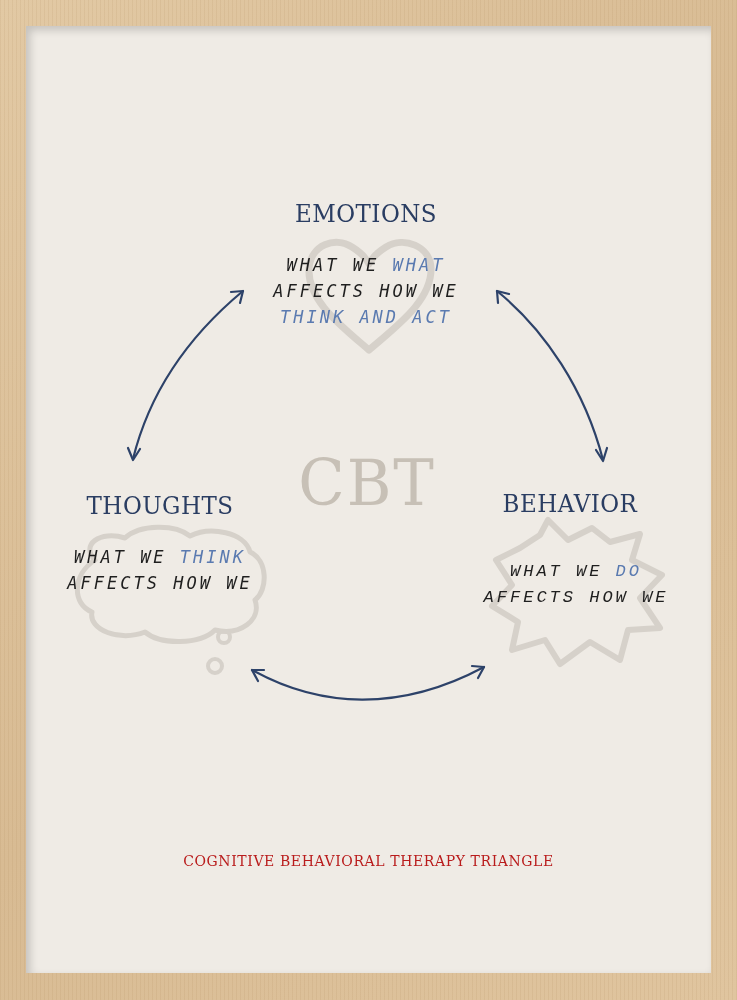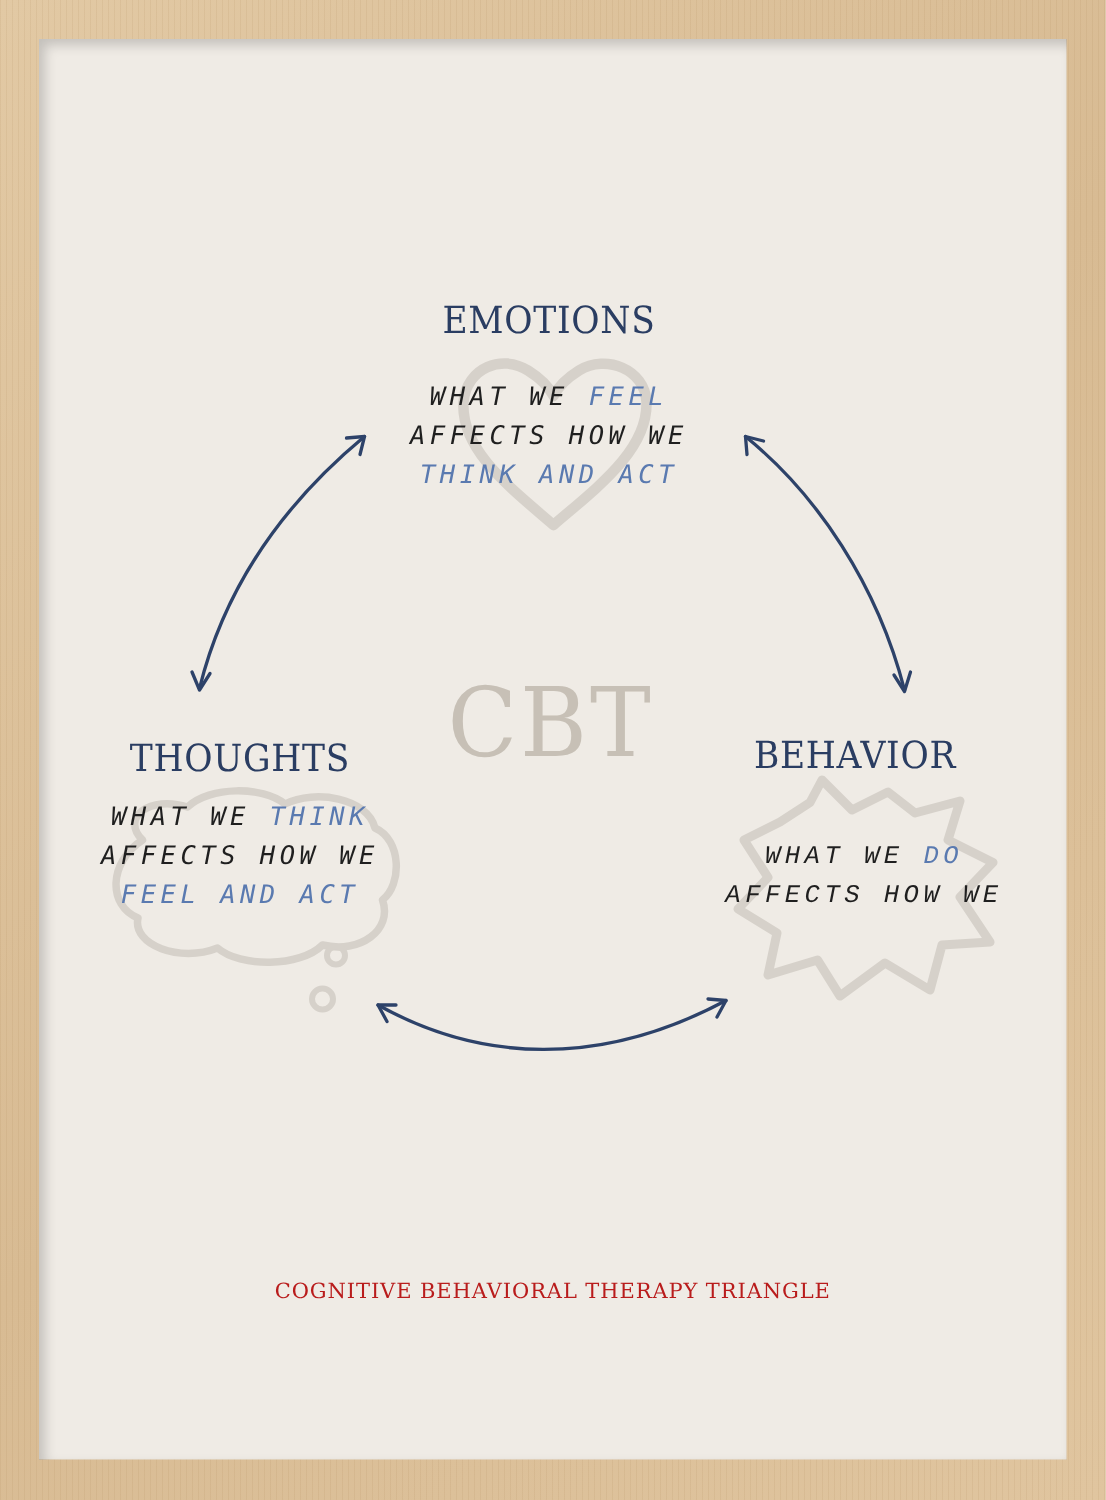--- a/index.html
+++ b/index.html
@@ -77,32 +77,31 @@
     <path d="M596 450 L 603 461 L 607 448"></path>
 
     <path d="M252 670 C 320 708, 400 712, 484 667"></path>
     <path d="M264 670 L 252 670 L 258 681"></path>
     <path d="M472 666 L 484 667 L 478 678"></path>
   </g>
 </svg>
 
 <div class="abs heading" style="left:266px; top:199px; width:200px;">EMOTIONS</div>
 <div class="abs hand" style="left:246px; top:252px; width:240px;">
-  <div><span>WHAT WE </span><span class="blue">FEEL</span></div>
+  <div><span>WHAT WE </span><span class="blue">WHAT</span></div>
   <div>AFFECTS HOW WE</div>
   <div class="blue">THINK AND ACT</div>
 </div>
 
 <div class="abs cbt" style="left:282px; top:446px; width:170px; text-align:center;">CBT</div>
 
 <div class="abs heading" style="left:60px; top:491px; width:200px;">THOUGHTS</div>
-<div class="abs hand" style="left:40px; top:532px; width:240px;">
+<div class="abs hand" style="left:40px; top:544px; width:240px;">
   <div><span>WHAT WE </span><span class="blue">THINK</span></div>
   <div>AFFECTS HOW WE</div>
-  <div class="blue">FEEL AND ACT</div>
 </div>
 
 <div class="abs heading" style="left:480px; top:489px; width:180px;">BEHAVIOR</div>
 <div class="abs hand" style="left:456px; top:559px; width:240px;font-family:Liberation Mono, monospace;">
   <div><span>WHAT WE </span><span class="blue">DO</span></div>
   <div>AFFECTS HOW WE</div>
 </div>
 
 <div class="abs footer" style="left:100px; top:853px; width:537px;">COGNITIVE BEHAVIORAL THERAPY TRIANGLE</div>
 

